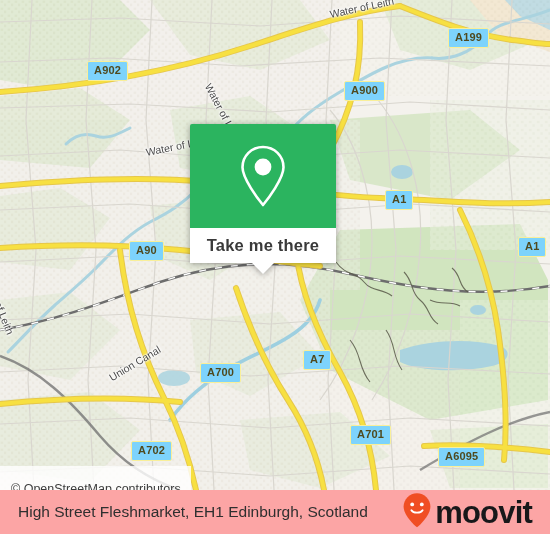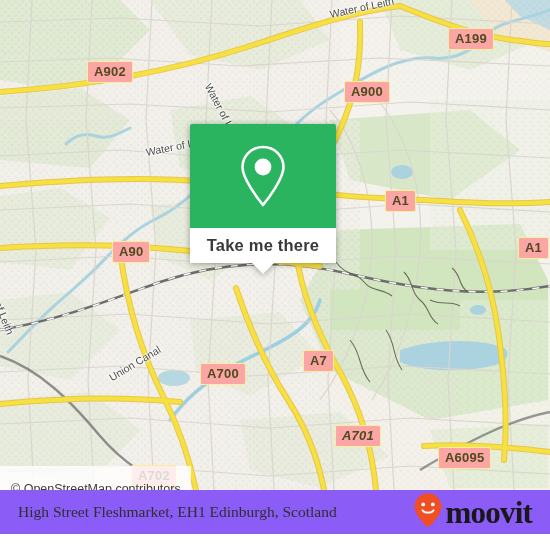--- a/index.html
+++ b/index.html
@@ -25,26 +25,26 @@
     font-family: "Liberation Sans", sans-serif;
     font-size: 10.5px;
     color: #4a4a4a;
     white-space: nowrap;
     text-shadow: 0 0 3px #fff, 0 0 2px #fff, 1px 0 2px #fff, -1px 0 2px #fff;
     pointer-events: none;
   }
 
   .shield {
     position: absolute;
-    background: #fca5a5;
+    background: #7dd3fc;
     border: 1.5px solid #f9ef9a;
     border-radius: 2px;
     color: #4f4a1f;
     font-family: "Liberation Sans", sans-serif;
-    font-size: 13px;
+    font-size: 11px;
     font-weight: bold;
     line-height: 1;
     padding: 3px 6px 4px 6px;
     letter-spacing: .2px;
     text-align: center;
   }
 
   
   #callout {
     position: absolute;
@@ -88,27 +88,26 @@
     background: rgba(255,255,255,.80);
     font-size: 12.5px;
     color: #3c3c3c;
   }
 
   
   #footer {
     position: absolute;
     left: 0; top: 490px;
     width: 550px; height: 44px;
-    background: #8b5cf6;
+    background: #fca5a5;
     display: flex;
     align-items: center;
     justify-content: space-between;
     padding: 0 18px 0 18px;
     overflow: hidden;
-    font-family: Liberation Serif, serif;
   }
   #footer-title {
     font-size: 15.5px;
     color: #2f2f2f;
     white-space: nowrap;
   }
   #brand { display: flex; align-items: center; gap: 2px; }
   #brand-word {
     font-size: 31px;
     font-weight: bold;
@@ -266,25 +265,25 @@
     <div class="map-label" style="left:208px;top:78px;transform:rotate(62deg);transform-origin:left center;">Water of Leith</div>
     <div class="map-label" style="left:146px;top:146px;transform:rotate(-11deg);transform-origin:left center;">Water of Leith</div>
     <div class="map-label" style="left:-2px;top:296px;transform:rotate(68deg);transform-origin:left center;">of Leith</div>
     <div class="map-label" style="left:110px;top:372px;transform:rotate(-31deg);transform-origin:left center;">Union Canal</div>
 
     <div class="shield" style="left:43px;top:61px;margin-left:44px;">A902</div>
     <div class="shield" style="left:344px;top:81px;">A900</div>
     <div class="shield" style="left:448px;top:28px;">A199</div>
     <div class="shield" style="left:385px;top:190px;">A1</div>
     <div class="shield" style="left:518px;top:237px;">A1</div>
-    <div class="shield" style="left:112px;top:241px;text-align:right;">A90</div>
+    <div class="shield" style="left:129px;top:241px;text-align:right;">A90</div>
     <div class="shield" style="left:200px;top:363px;">A700</div>
-    <div class="shield" style="left:131px;top:441px;margin-top:24px;">A702</div>
+    <div class="shield" style="left:131px;top:441px;">A702</div>
     <div class="shield" style="left:303px;top:350px;">A7</div>
-    <div class="shield" style="left:335px;top:425px;font-style:italic;">A701</div>
+    <div class="shield" style="left:350px;top:425px;">A701</div>
     <div class="shield" style="left:438px;top:447px;text-align:center;">A6095</div>
 
     <div id="callout">
       <div id="callout-top">
         <span>
           <svg width="52" height="66" viewBox="0 0 52 66" xmlns="http://www.w3.org/2000/svg">
             <path d="M26 4 C14.5 4 5.5 13 5.5 24.3 C5.5 35.5 21 56 26 62 C31 56 46.5 35.5 46.5 24.3 C46.5 13 37.5 4 26 4 Z" fill="none" stroke="#ffffff" stroke-width="2.6" stroke-linejoin="round"></path>
             <circle cx="26" cy="24" r="8.4" fill="#ffffff"></circle>
           </svg>
         </span>

